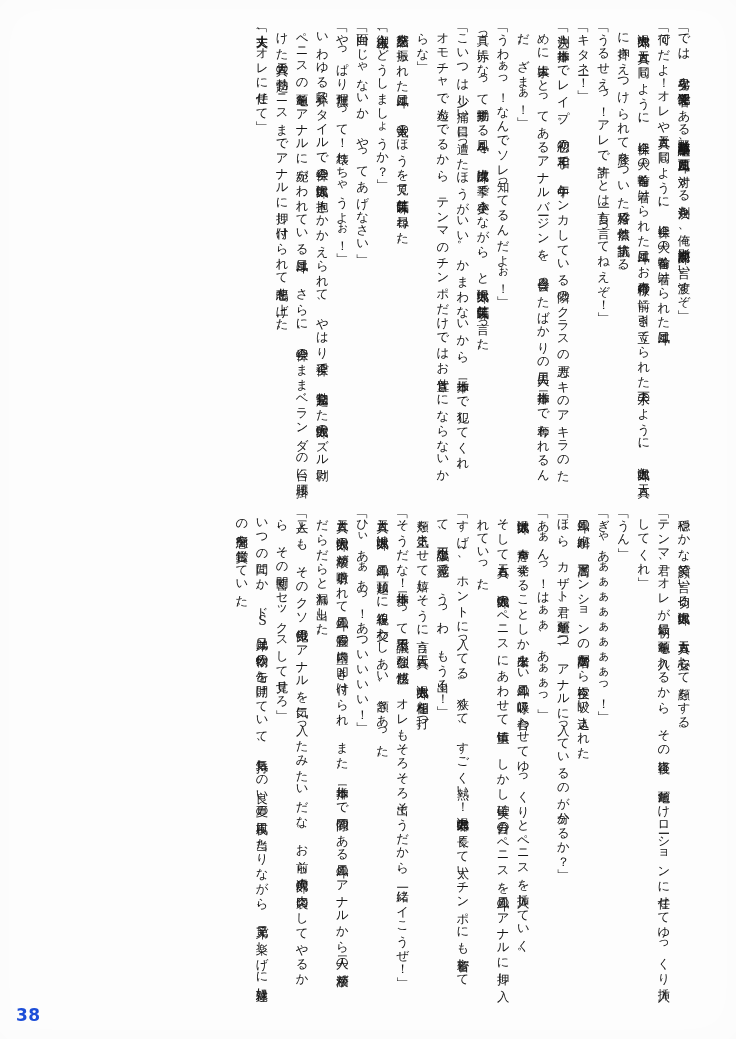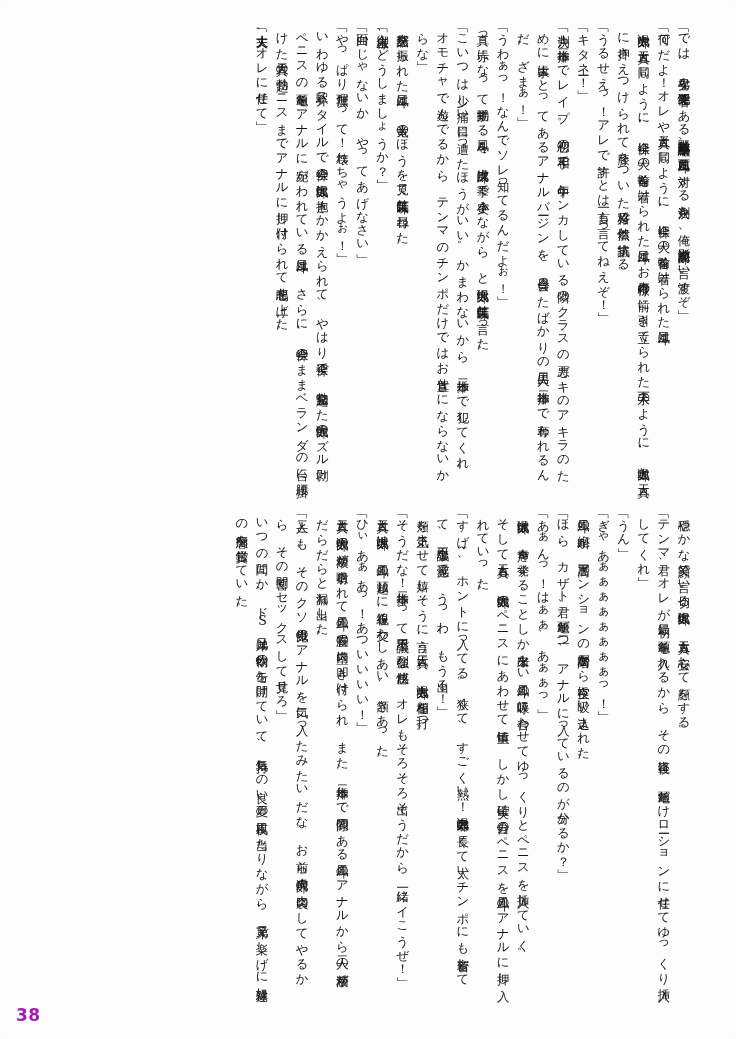--- a/index.html
+++ b/index.html
@@ -52,21 +52,21 @@
     width: 620px;
   }
 
   .page-number {
     position: absolute;
     left: 16px;
     bottom: 14px;
     font-family: "DejaVu Sans", "Liberation Sans", sans-serif;
     font-size: 17px;
     font-weight: 700;
-    color: #a21caf;
+    color: #1d4ed8;
     letter-spacing: 0.5px;
   }
 
   
   .edge-shade {
     position: absolute;
     inset: 0;
     pointer-events: none;
     box-shadow: inset 0 0 44px rgba(0,0,0,0.012);
   }

